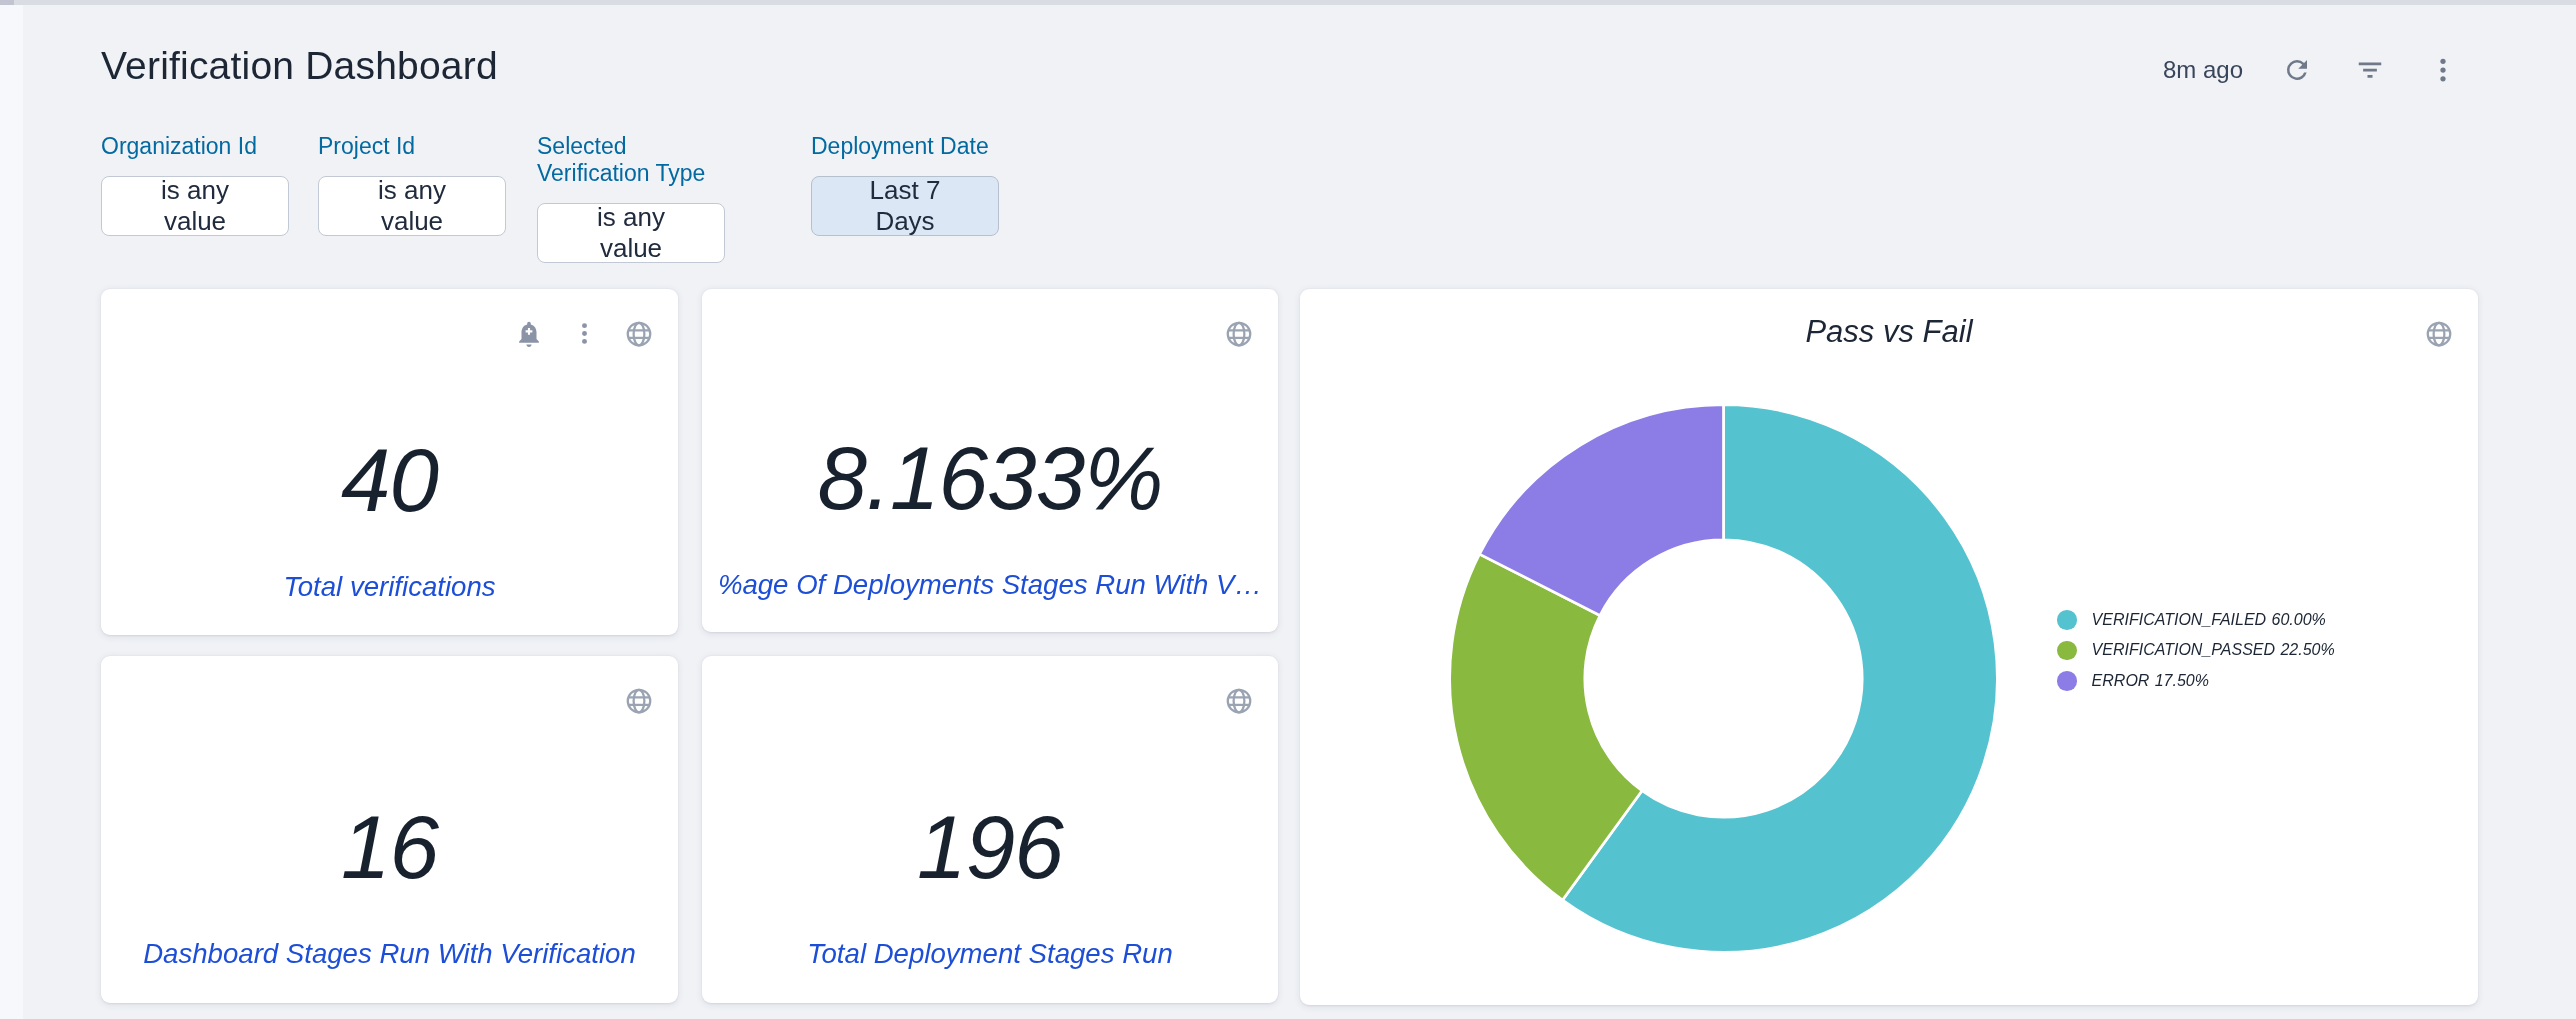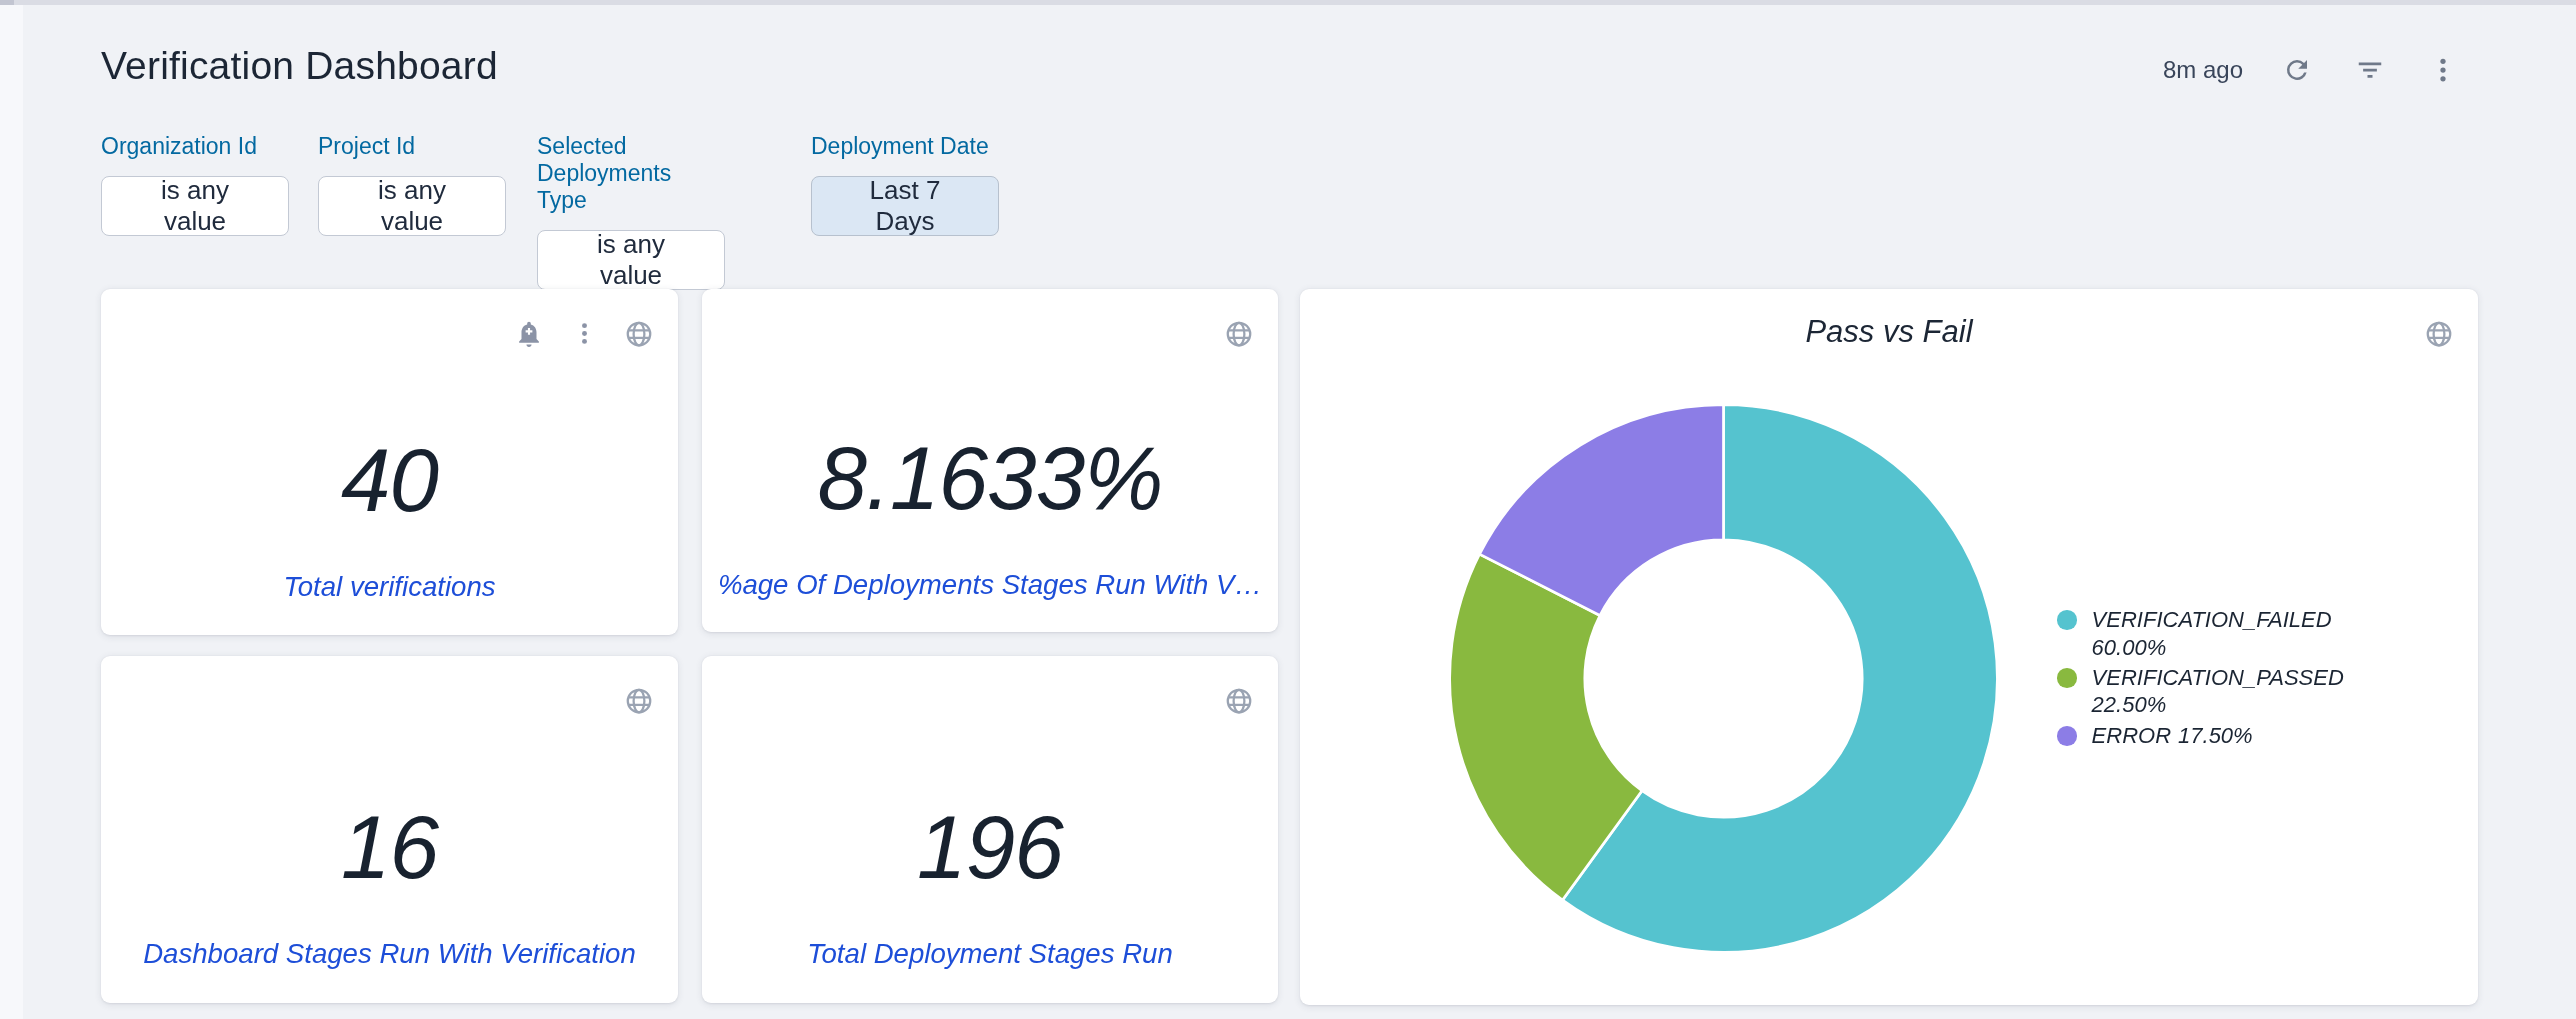--- a/index.html
+++ b/index.html
@@ -57,21 +57,21 @@
   .single-value { width:100%; height:100%; display:flex; flex-direction:column; align-items:center; justify-content:center; padding-top:114px; }
   .sv-number { font-size:89px; font-weight:400; color:#18222f; line-height:1; letter-spacing:-0.9px; }
   .sv-label  { font-size:27.6px; color:#1d4ed8; margin-top:46px; white-space:nowrap; }
 
   
   .chart-title { position:absolute; top:25px; left:0; width:100%; text-align:center; font-size:31px; font-weight:500; color:#1c2635; }
   .donut-svg { position:absolute; left:139px; top:105px; cursor:pointer; }
   .legend { position:absolute; left:757px; top:317px; width:294px; display:flex; flex-direction:column; }
   .legend-item { display:flex; align-items:flex-start; margin-bottom:2.7px; cursor:pointer; }
   .legend-dot { flex:0 0 auto; width:19.6px; height:19.6px; border-radius:50%; margin:4.4px 15px 0 0; background:#ccc; }
-  .legend-text { font-size:22px; line-height:27.6px; color:#1b2533; word-spacing:0.9px; }
+  .legend-text { font-size:16px; line-height:27.6px; color:#1b2533; word-spacing:0.9px; }
 </style>
 </head>
 <body>
 
 <div class="top-strip">
   <div class="top-strip-thumb"></div>
 </div>
 <div class="left-gutter"></div>
 
 <h1 class="page-title">Verification Dashboard</h1>
@@ -109,21 +109,21 @@
 <div class="filters">
   <div class="filter-group fg-0">
     <span class="filter-label">Organization Id</span>
     <button class="filter-chip">is any value</button>
   </div>
   <div class="filter-group fg-1">
     <span class="filter-label">Project Id</span>
     <button class="filter-chip">is any value</button>
   </div>
   <div class="filter-group fg-2">
-    <span class="filter-label">Selected Deployments Type</span>
+    <span class="filter-label">Selected Verification Type</span>
     <button class="filter-chip">is any value</button>
   </div>
   <div class="filter-group fg-3">
     <span class="filter-label">Deployment Date</span>
     <button class="filter-chip active">Last 7 Days</button>
   </div>
 </div>
 
 <div class="card card-1">
   <div class="tile-actions">

